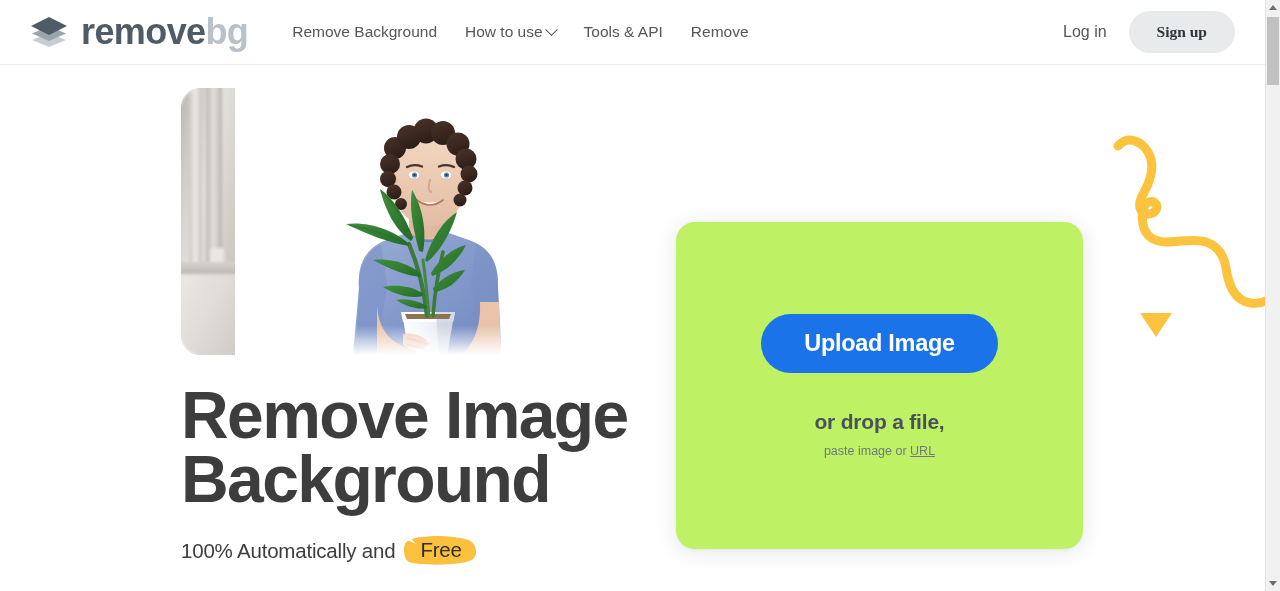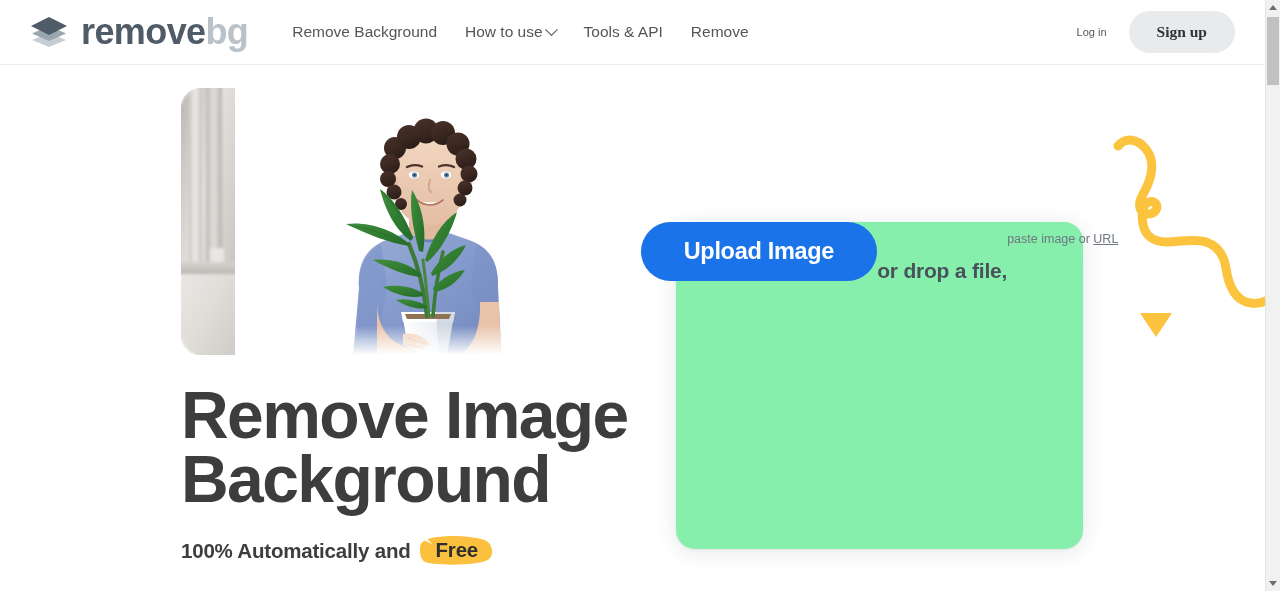--- a/index.html
+++ b/index.html
@@ -85,21 +85,21 @@
   }
 
   #header-right {
     margin-left: auto;
     display: flex;
     align-items: center;
     gap: 10px;
     margin-right: 30px;
   }
   #login-link {
-    font-size: 11px;
+    font-size: 16px;
     color: #55565a;
     padding: 6px 12px;
     cursor: pointer;
     white-space: nowrap;
   }
   #signup-btn {
     font-size: 15.5px;
     font-weight: bold;
     color: #2f3437;
     background: #e8eaec;
@@ -191,21 +191,21 @@
     line-height: 0.97;
     font-weight: bold;
     letter-spacing: -1.6px;
     color: #3d3d3d;
     white-space: pre-line;
   }
 
   #hero-sub {
     margin-top: 25px;
     font-size: 20.5px;
-    font-weight: bold;
+    font-weight: normal;
     color: #3d3d3d;
     letter-spacing: -0.2px;
     display: flex;
     align-items: center;
     white-space: nowrap;
   }
   #hero-free-wrap {
     position: relative;
     display: inline-block;
     margin-left: 13px;
@@ -224,26 +224,26 @@
     margin-top: 9px;
   }
 
   
   #upload-card {
     position: absolute;
     left: 676px;
     top: 157px;
     width: 407px;
     height: 327px;
-    background: #86efac;
+    background: #bef264;
     border-radius: 19px;
     box-shadow: 0 3px 22px rgba(20,28,45,0.105), 0 1px 3px rgba(20,28,45,0.05);
     display: flex;
-    flex-direction: row;
-    align-items: flex-start;
+    flex-direction: column;
+    align-items: center;
     justify-content: center;
   }
   #upload-btn {
     background: #1a73e8;
     color: #ffffff;
     font-family: inherit;
     font-size: 23.5px;
     font-weight: bold;
     letter-spacing: -0.3px;
     border: none;

